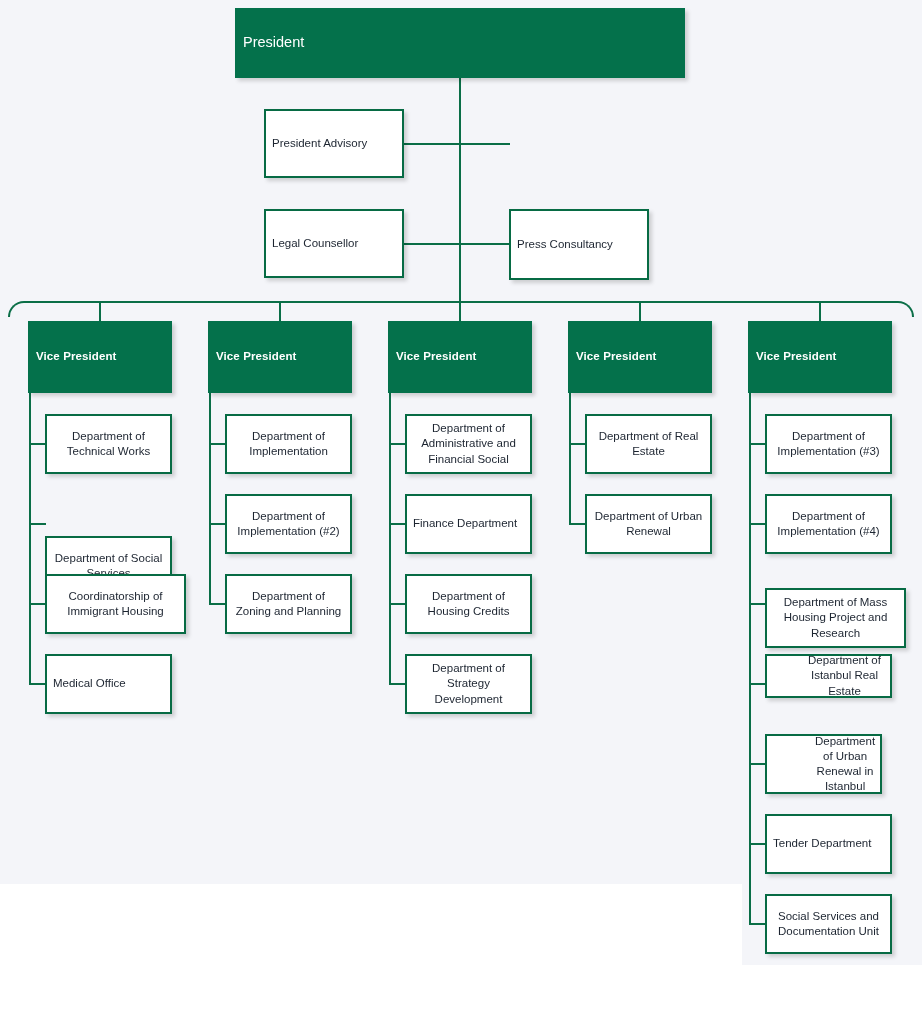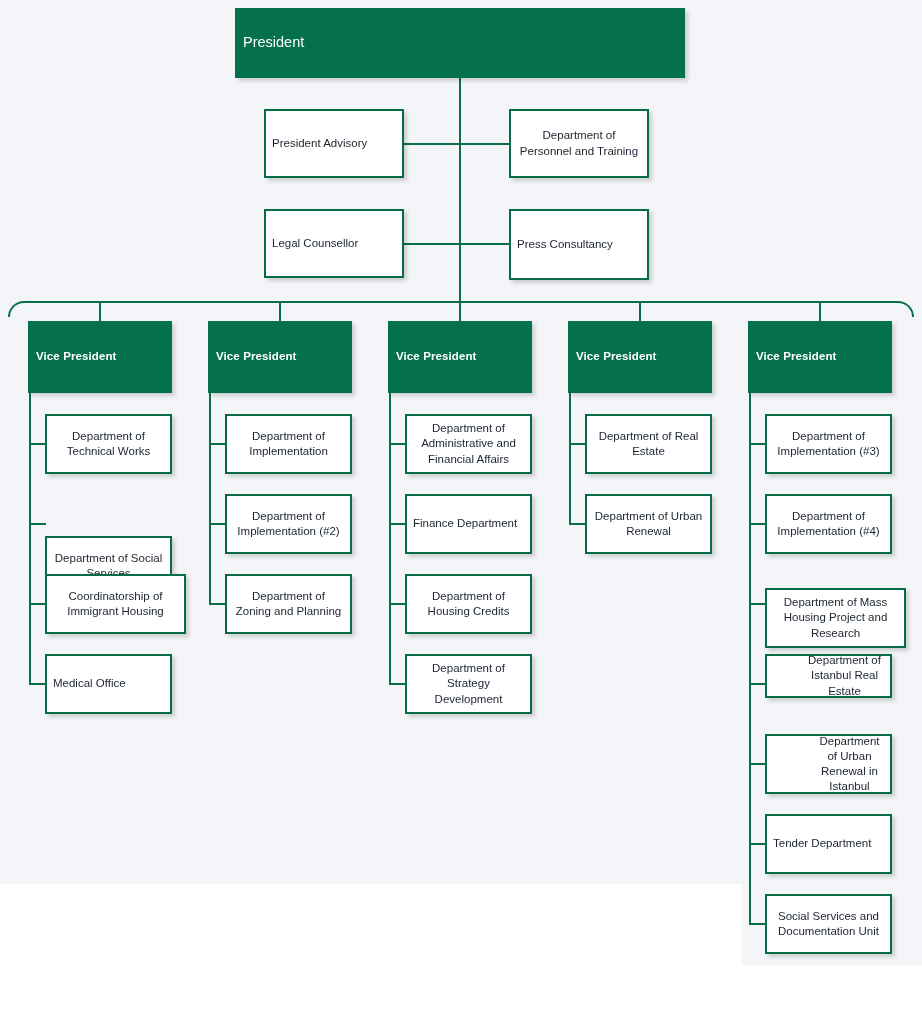--- a/index.html
+++ b/index.html
@@ -132,23 +132,20 @@
     <div class="ln ln-h" style="left:749px; top:923px; width:17px;"></div>
   </div>
 
   <div class="node node-green n-president" style="left:235px; top:8px; width:450px; height:70px;">
     <span class="lbl">President</span>
   </div>
 
   <div class="node node-white n-staff" style="left:264px; top:109px; width:140px; height:69px;">
     <span class="lbl">President Advisory</span>
   </div>
-  <div class="node node-white n-staff" style="left:509px; top:109px; width:140px; height:69px;">
-    <span class="lbl">Department of Personnel and Training</span>
-  </div>
   <div class="node node-white n-staff" style="left:264px; top:209px; width:140px; height:69px;">
     <span class="lbl">Legal Counsellor</span>
   </div>
   <div class="node node-white n-staff" style="left:509px; top:209px; width:140px; height:71px;">
     <span class="lbl">Press Consultancy</span>
   </div>
 
   <div class="node node-green n-vp" style="left:28px; top:321px; width:144px; height:72px;">
     <span class="lbl">Vice President</span>
   </div>
@@ -182,21 +179,21 @@
     <span class="lbl">Department of Implementation</span>
   </div>
   <div class="node node-white n-child" style="left:225px; top:494px; width:127px; height:60px;">
     <span class="lbl">Department of Implementation (#2)</span>
   </div>
   <div class="node node-white n-child" style="left:225px; top:574px; width:127px; height:60px;">
     <span class="lbl">Department of Zoning and Planning</span>
   </div>
 
   <div class="node node-white n-child" style="left:405px; top:414px; width:127px; height:60px;">
-    <span class="lbl">Department of Administrative and Financial Affairs</span>
+    <span class="lbl">Department of Administrative and Financial Social</span>
   </div>
   <div class="node node-white n-child" style="left:405px; top:494px; width:127px; height:60px;">
     <span class="lbl">Finance Department</span>
   </div>
   <div class="node node-white n-child" style="left:405px; top:574px; width:127px; height:60px;">
     <span class="lbl">Department of Housing Credits</span>
   </div>
   <div class="node node-white n-child" style="left:405px; top:654px; width:127px; height:60px;">
     <span class="lbl">Department of Strategy Development</span>
   </div>
@@ -213,21 +210,21 @@
   </div>
   <div class="node node-white n-child" style="left:765px; top:494px; width:127px; height:60px;">
     <span class="lbl">Department of Implementation (#4)</span>
   </div>
   <div class="node node-white n-child" style="left:765px; top:588px; width:141px; height:60px;">
     <span class="lbl">Department of Mass Housing Project and Research</span>
   </div>
   <div class="node node-white n-child" style="left:765px; top:654px; width:127px; height:44px;padding-left:32px;">
     <span class="lbl">Department of Istanbul Real Estate</span>
   </div>
-  <div class="node node-white n-child" style="left:765px; top:734px; width:127px; height:60px;padding-left:42px;">
+  <div class="node node-white n-child" style="left:765px; top:734px; width:117px; height:60px;padding-left:42px;">
     <span class="lbl">Department of Urban Renewal in Istanbul</span>
   </div>
   <div class="node node-white n-child" style="left:765px; top:814px; width:127px; height:60px;">
     <span class="lbl">Tender Department</span>
   </div>
   <div class="node node-white n-child" style="left:765px; top:894px; width:127px; height:60px;">
     <span class="lbl">Social Services and Documentation Unit</span>
   </div>
 
 </div>

